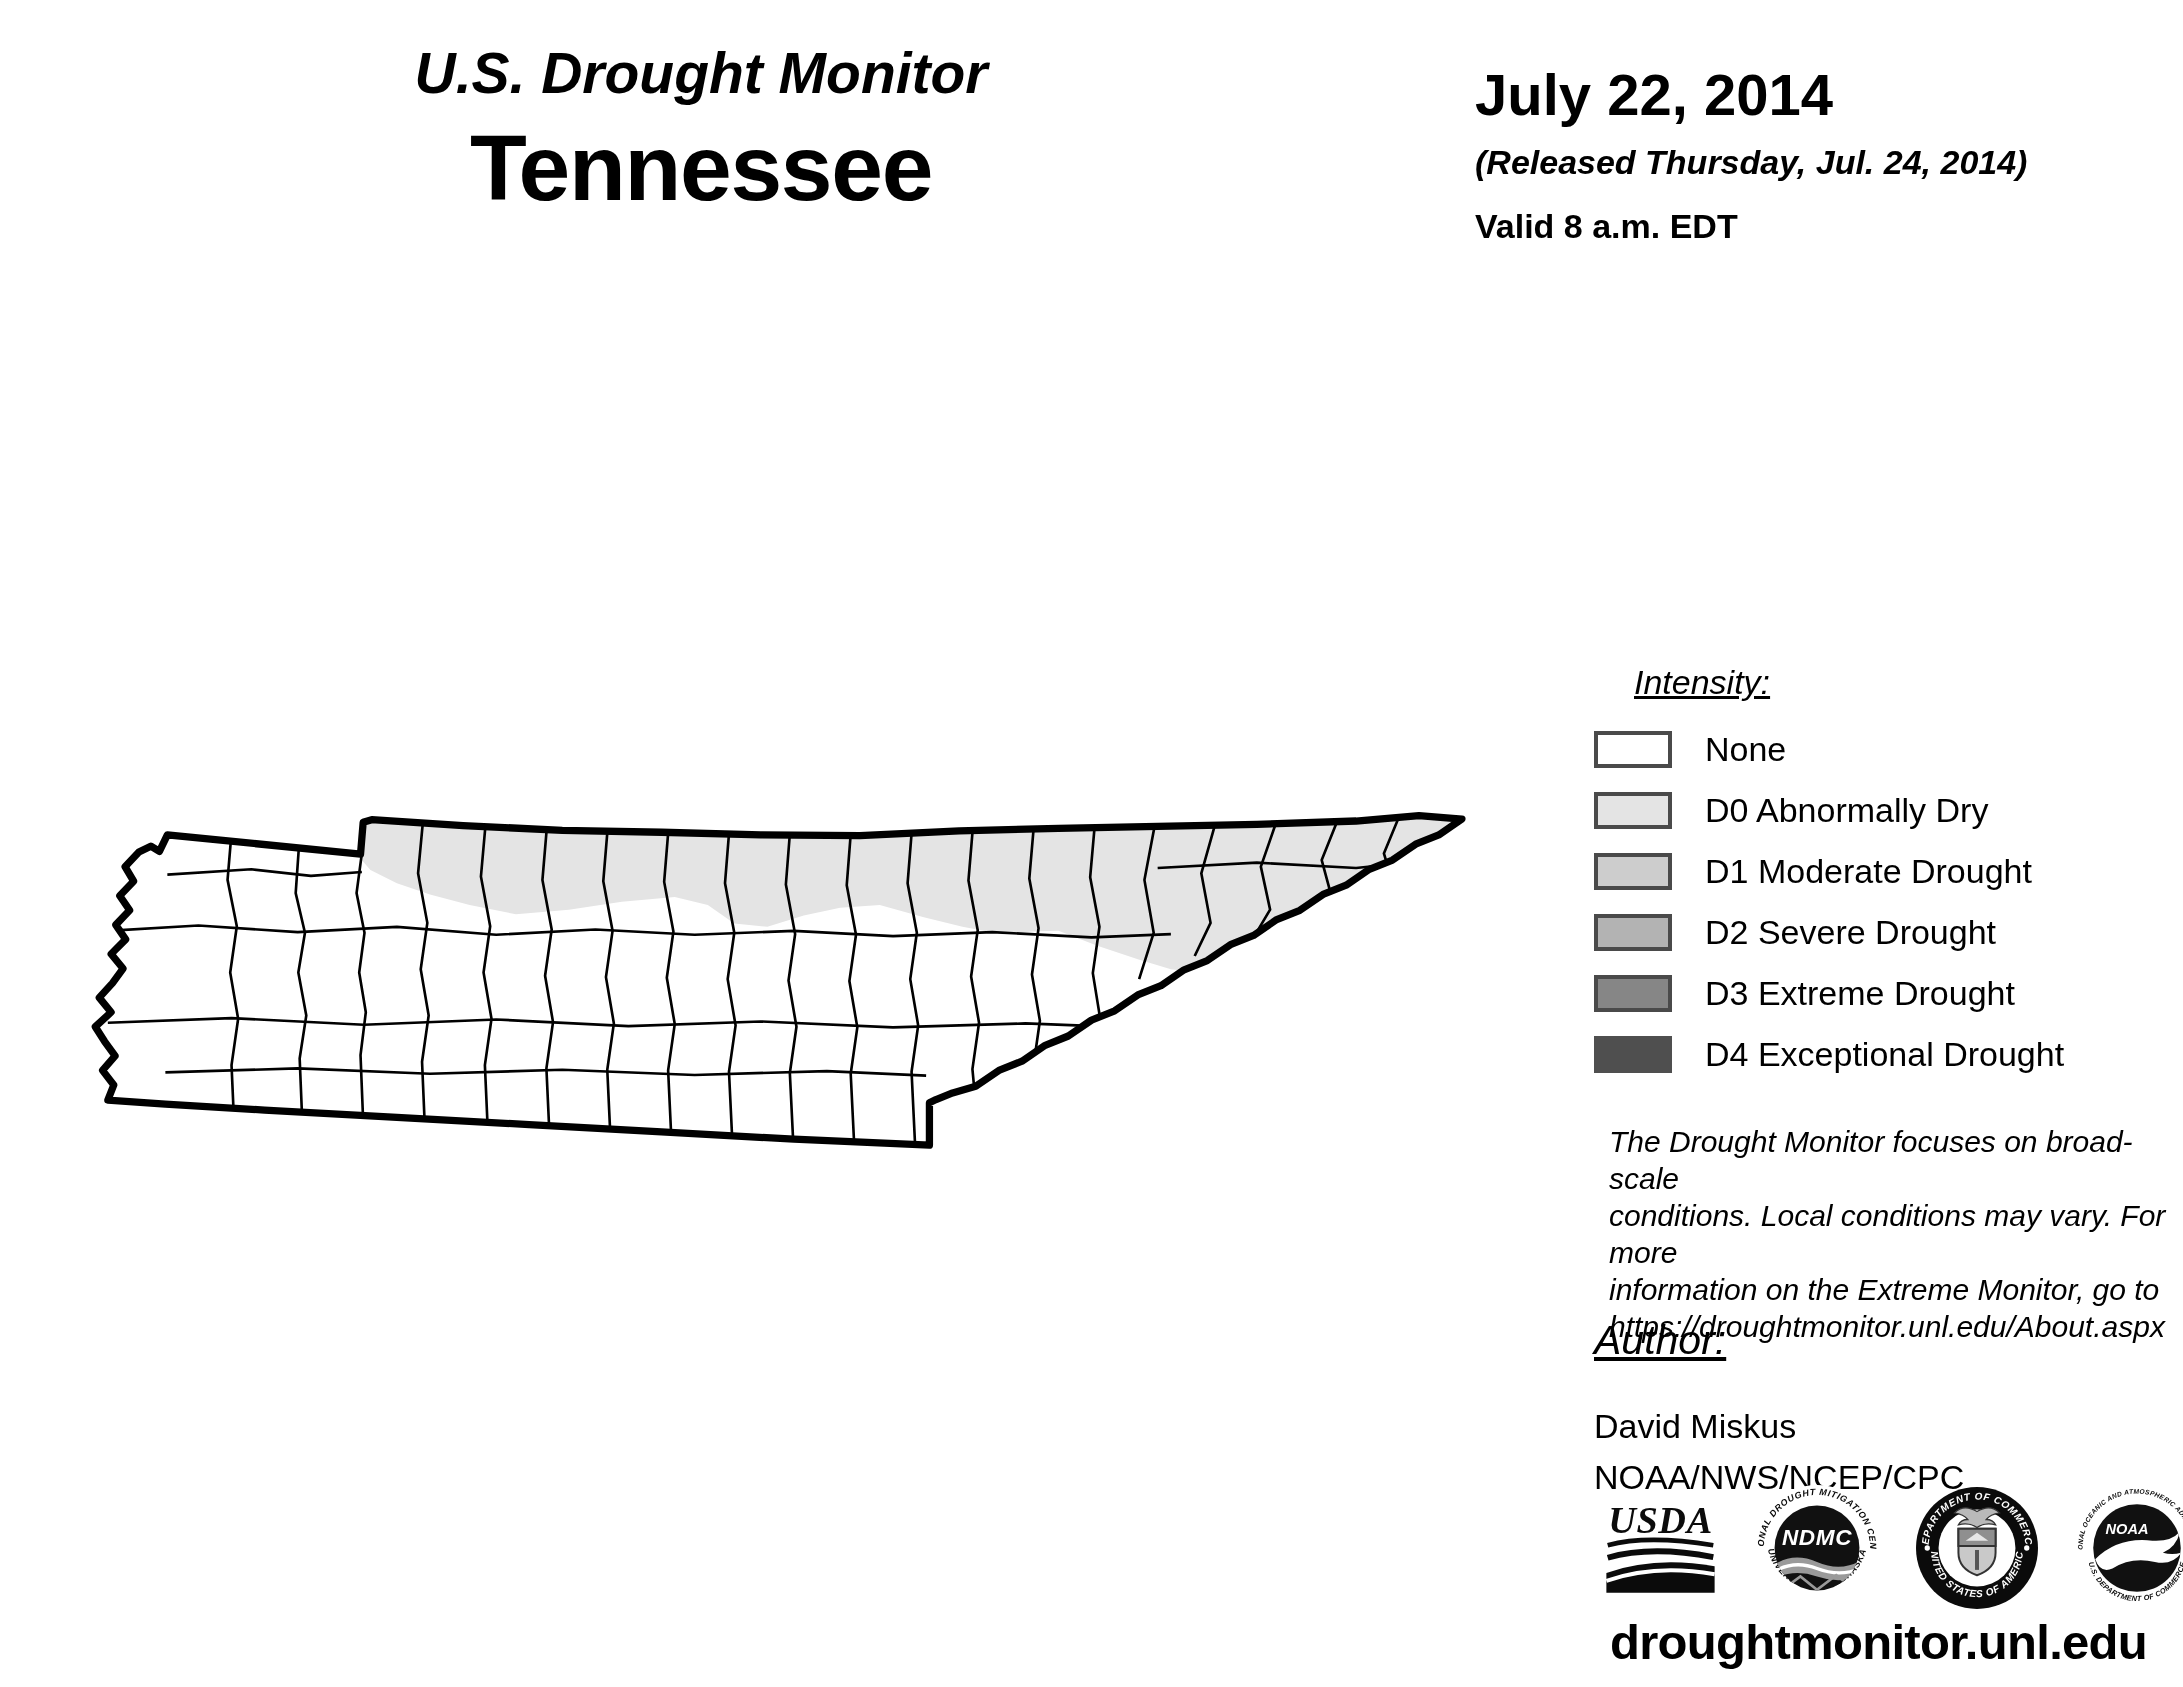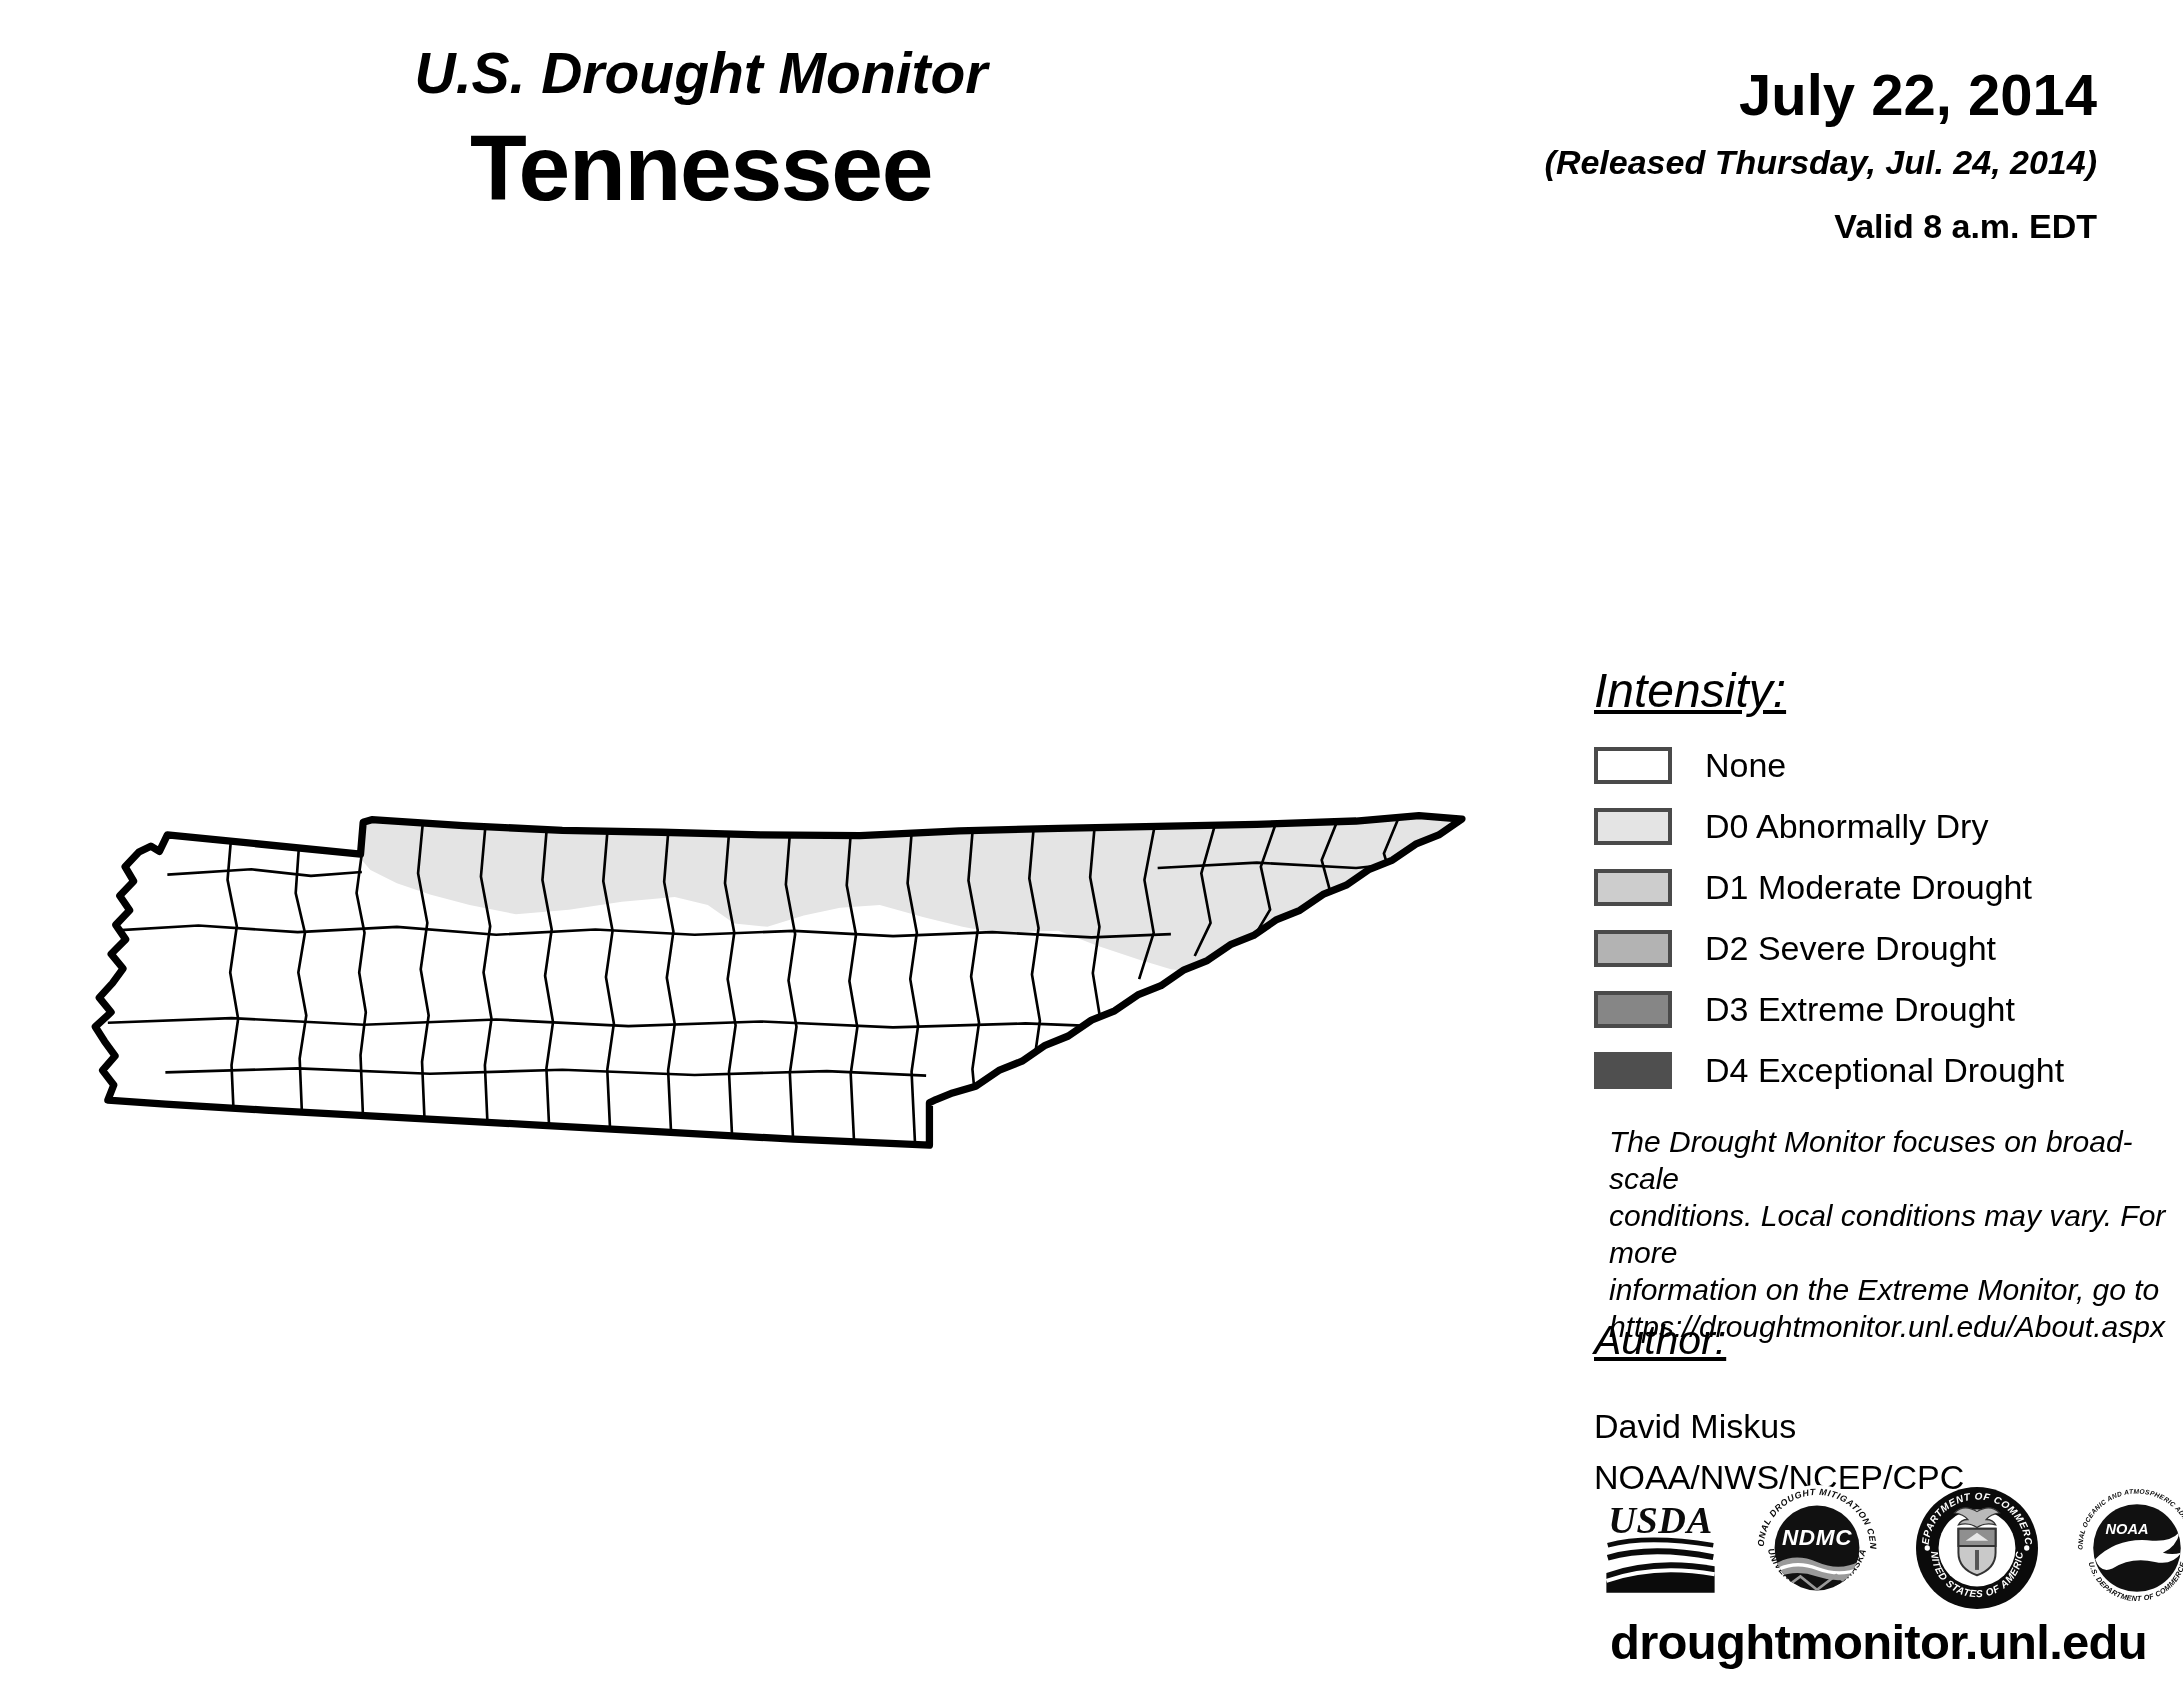--- a/index.html
+++ b/index.html
@@ -5,27 +5,27 @@
   html,body{margin:0;padding:0;}
   body{
     width:2183px;height:1687px;position:relative;background:#ffffff;
     font-family:"Liberation Sans", sans-serif;color:#000;overflow:hidden;
   }
   .abs{position:absolute;}
   
   .title-block{left:370px;top:40px;width:662px;text-align:center;}
   .main-title{font-size:57px;font-weight:bold;font-style:italic;letter-spacing:0px;}
   .state-title{font-size:93px;font-weight:bold;margin-top:9.3px;letter-spacing:-1.3px;}
-  .date-block{left:1475px;top:61px;width:622px;text-align:right;}
+  .date-block{left:1475px;top:61px;width:622px;text-align:left;}
   .map-date{font-size:58px;font-weight:bold;}
   .released{font-size:34px;font-weight:bold;font-style:italic;margin-top:14.6px;}
   .valid{font-size:34px;font-weight:bold;margin-top:25px;}
   
   .legend{left:1594px;top:663px;}
-  .legend-heading{font-size:48px;font-style:italic;text-decoration:underline;margin-bottom:29px;}
+  .legend-heading{font-size:34px;font-style:italic;text-decoration:underline;margin-bottom:29px;margin-left:40px;}
   .legend-row{display:flex;align-items:center;margin-bottom:24px;height:37px;}
   .swatch{width:78px;height:37px;box-sizing:border-box;border:4.6px solid #4A4A4A;flex:0 0 auto;}
   .swatch.d4{border-color:#4F4F4F;}
   .legend-label{font-size:34px;margin-left:33px;white-space:nowrap;}
   
   .disclaimer{left:1609px;top:1123px;font-size:30px;font-style:italic;line-height:37px;}
   .author-block{left:1594px;top:1317px;}
   .author-heading{font-size:41px;font-style:italic;text-decoration:underline;}
   .author-name{font-size:34px;margin-top:43px;}
   .author-affil{font-size:34px;margin-top:12px;}

